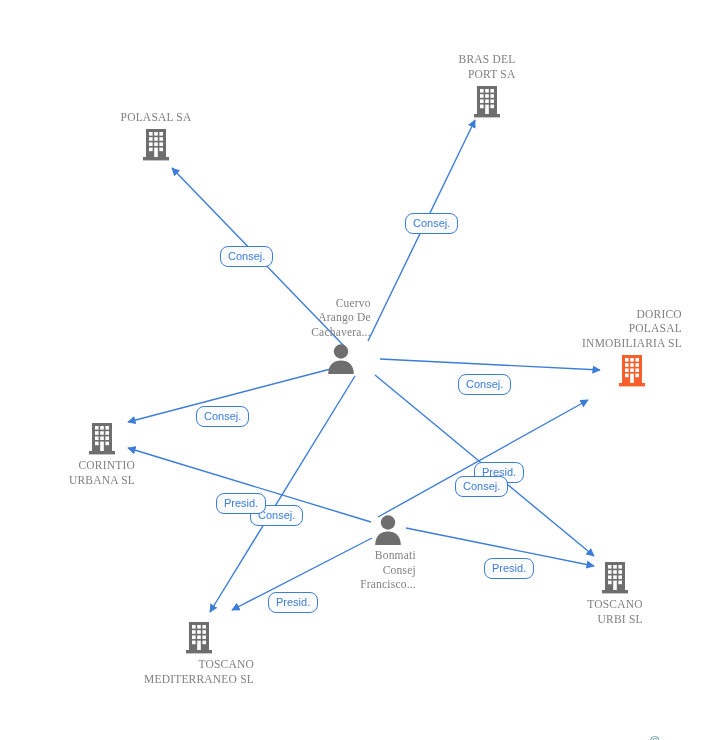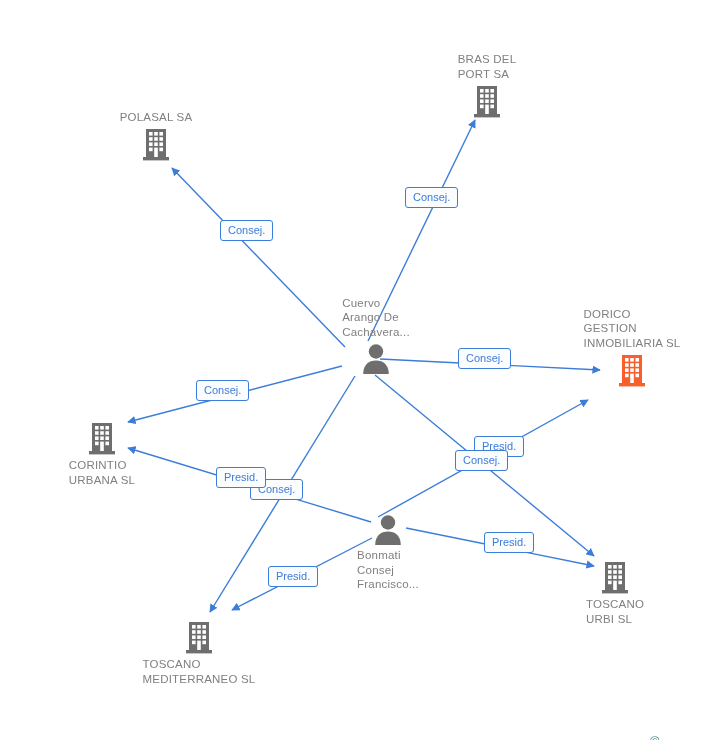--- a/index.html
+++ b/index.html
@@ -31,44 +31,46 @@
     display: flex;
     flex-direction: column;
     align-items: center;
     width: 160px;
     margin-left: -80px;
   }
   .node-label {
     font-size: 11.5px;
     line-height: 14.5px;
     color: #808080;
-    text-align: left;
+    text-align: right;
     letter-spacing: 0.2px;
     white-space: pre-line;
+    font-family: Liberation Serif, serif;
   }
   .node-icon {
     display: block;
   }
   .node.company .node-label { color: #808080; }
   .node.person  .node-label { color: #808080; }
   .node.label-below .node-label { margin-top: 3px; }
   .node.label-above .node-label { margin-bottom: 3px; }
 
   .edge-label {
     position: absolute;
     box-sizing: border-box;
     border: 1px solid #3C7DD9;
-    border-radius: 3px;
+    border-radius: 8px;
     background: #fbfcfe;
     color: #3C7DD9;
     font-size: 11px;
     line-height: 13px;
     padding: 3px 7px 3px 7px;
     white-space: nowrap;
     text-align: center;
+    margin-top: 26px;
   }
   .watermark {
     position: absolute;
     display: flex;
     align-items: center;
     gap: 4px;
     font-size: 16px;
   }
   .watermark .wm-c {
     color: #3E7E8C;
@@ -154,21 +156,21 @@
             <rect x="12.2" y="15.4" width="3.6" height="3.6" fill="#ffffff"></rect>
             <rect x="17.4" y="15.4" width="3.6" height="3.6" fill="#ffffff"></rect>
             <rect x="7" y="20.6" width="3.6" height="3.6" fill="#ffffff"></rect>
             <rect x="17.4" y="20.6" width="3.6" height="3.6" fill="#ffffff"></rect>
             <rect x="12.2" y="20.6" width="3.6" height="9.4" fill="#ffffff"></rect>
           </svg>
         </span>
       </div>
       <div class="node company label-above" style="left: 632px; top: 306.5px;">
         <div class="node-label">DORICO
-GESTION
+POLASAL
 INMOBILIARIA SL</div>
         <span style="display: block;">
           <svg width="28" height="34" viewBox="0 0 28 34" class="node-icon">
             <rect x="4" y="2" width="20" height="28" fill="#FA5E2A"></rect>
             <rect x="1" y="30" width="26" height="3.4" fill="#FA5E2A"></rect>
             <rect x="0" y="33.4" width="28" height="0.6" fill="none"></rect>
             <rect x="7" y="5" width="3.6" height="3.6" fill="#ffffff"></rect>
             <rect x="12.2" y="5" width="3.6" height="3.6" fill="#ffffff"></rect>
             <rect x="17.4" y="5" width="3.6" height="3.6" fill="#ffffff"></rect>
             <rect x="7" y="10.2" width="3.6" height="3.6" fill="#ffffff"></rect>
@@ -245,21 +247,21 @@
             <rect x="12.2" y="15.4" width="3.6" height="3.6" fill="#ffffff"></rect>
             <rect x="17.4" y="15.4" width="3.6" height="3.6" fill="#ffffff"></rect>
             <rect x="7" y="20.6" width="3.6" height="3.6" fill="#ffffff"></rect>
             <rect x="17.4" y="20.6" width="3.6" height="3.6" fill="#ffffff"></rect>
             <rect x="12.2" y="20.6" width="3.6" height="9.4" fill="#ffffff"></rect>
           </svg>
         </span>
         <div class="node-label">TOSCANO
 URBI SL</div>
       </div>
-      <div class="node person label-above" style="left: 376px; top: 295.5px;">
+      <div class="node person label-above" style="left: 341px; top: 295.5px;">
         <div class="node-label">Cuervo
 Arango De
 Cachavera...</div>
         <span style="display: block;">
           <svg width="30" height="32" viewBox="0 0 30 32" class="node-icon">
             <circle cx="15" cy="9.5" r="7.2" fill="#6E6E6E"></circle>
             <path d="M 2.2 32 C 2.2 22.6 7.8 18.4 15 18.4 C 22.2 18.4 27.8 22.6 27.8 32 Z" fill="#6E6E6E"></path>
           </svg>
         </span>
       </div>

